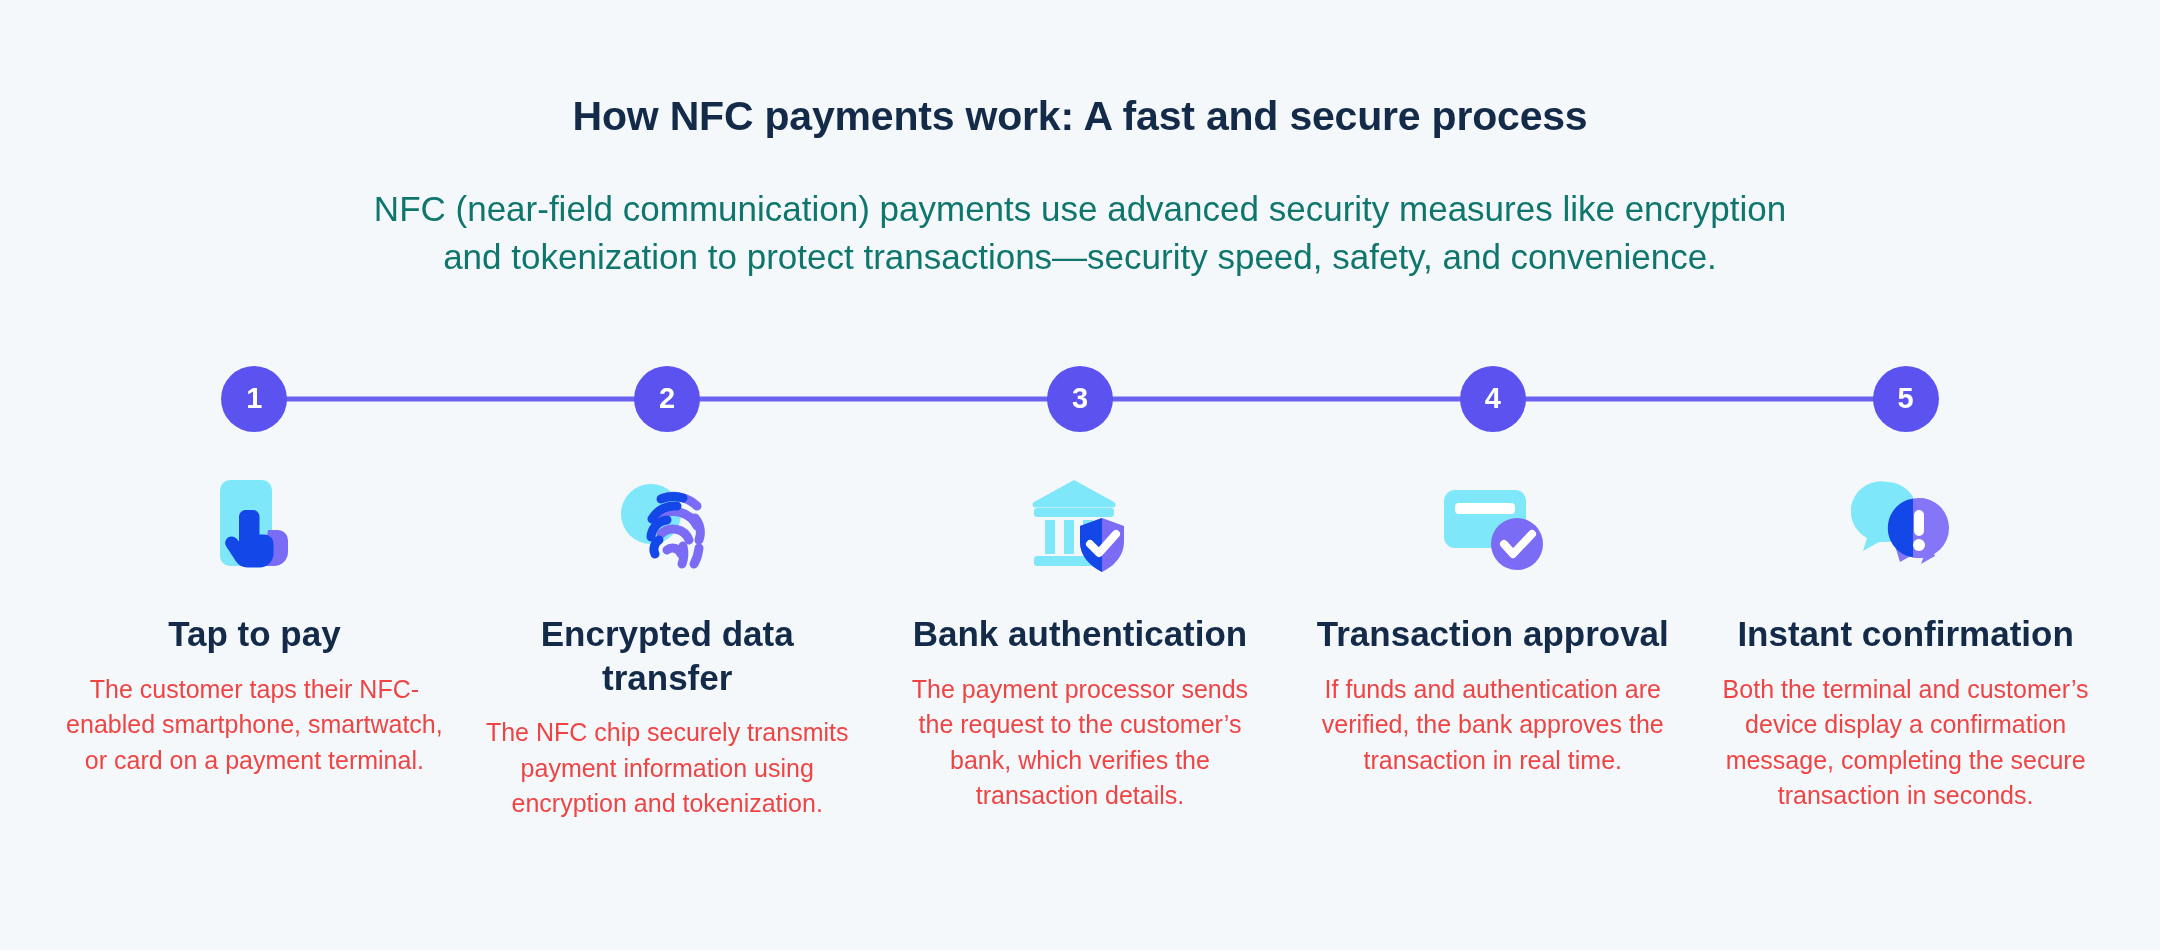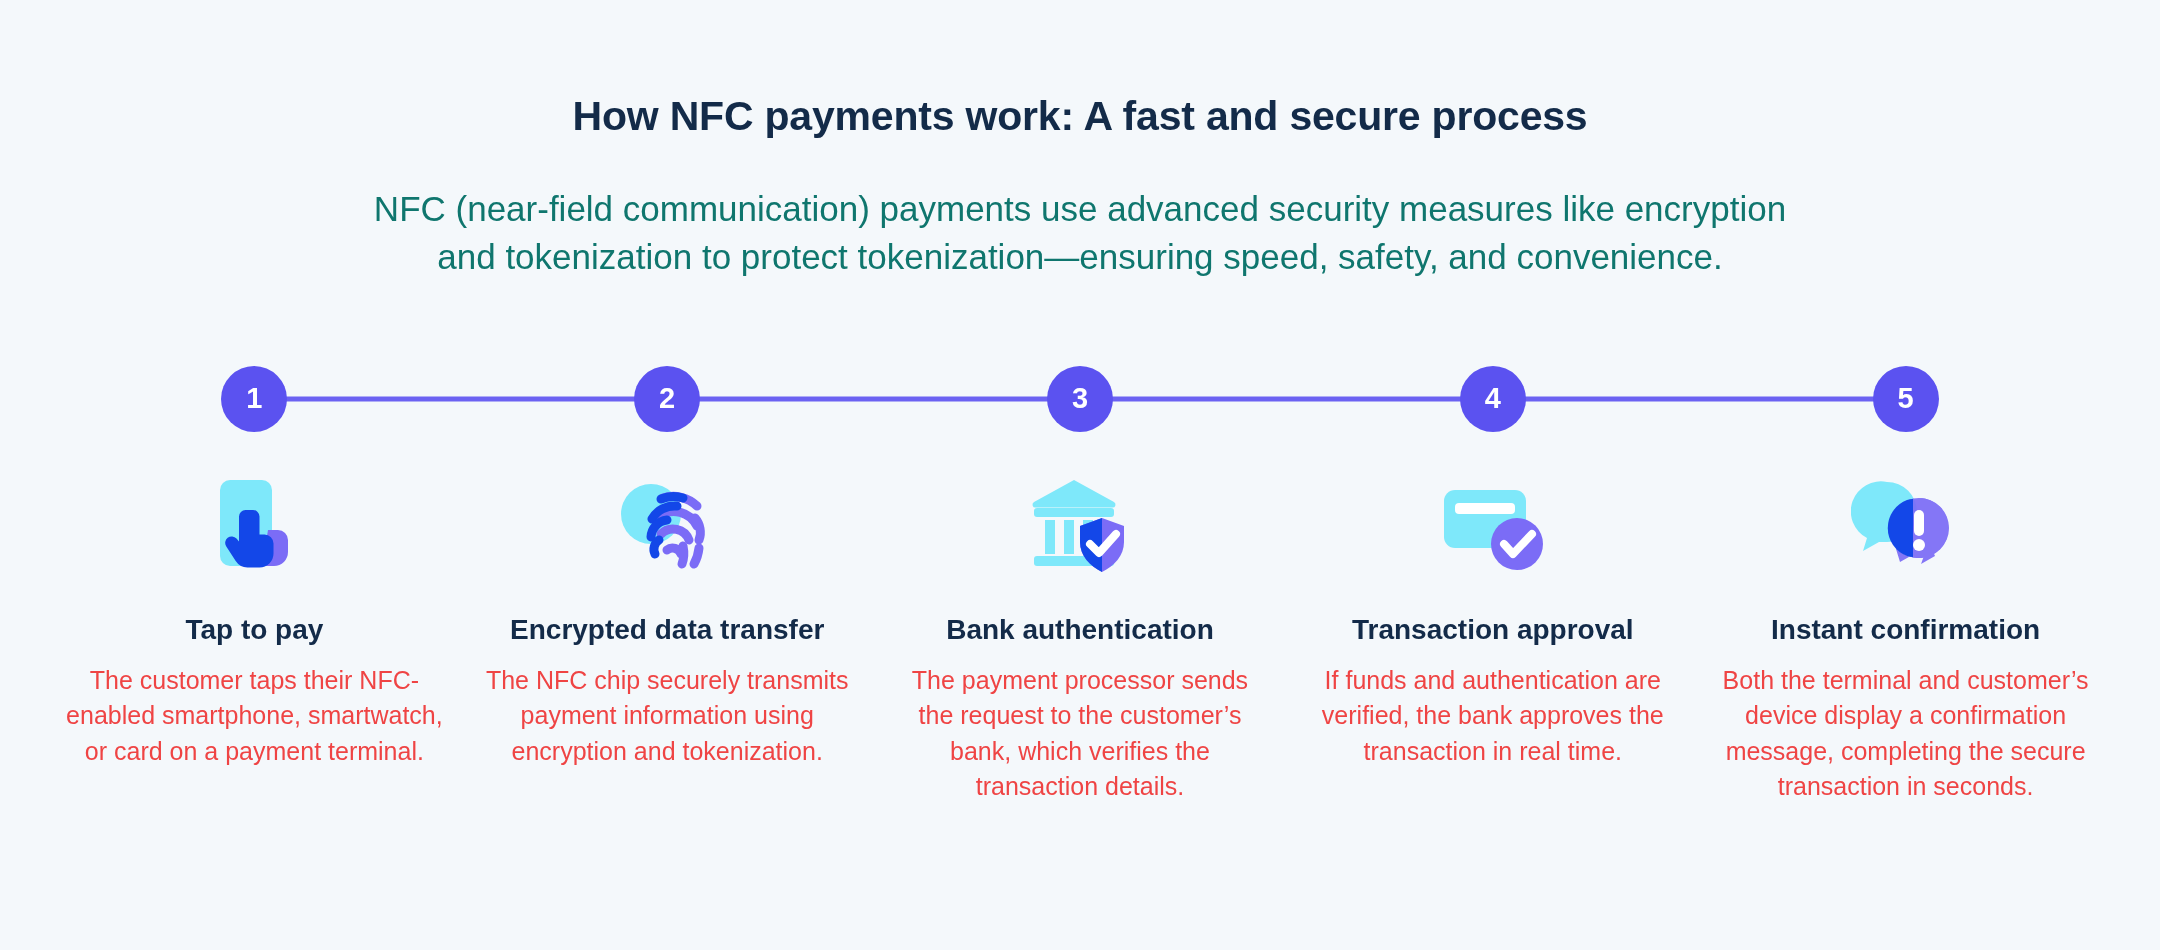--- a/index.html
+++ b/index.html
@@ -119,21 +119,21 @@
 
   
   .caption {
     margin-top: 34px;
     text-align: center;
     width: 100%;
     padding: 0 18px;
   }
 
   .step-title {
-    font-size: 28px;
+    font-size: 35px;
     font-weight: 700;
     color: #132b49;
     line-height: 1.25;
   }
 
   .step-desc {
     margin-top: 16px;
     font-size: 25px;
     font-weight: 400;
     line-height: 1.42;
@@ -145,21 +145,21 @@
 </style>
 </head>
 <body>
 
 <div class="infographic">
 
   <div class="header">
     <h1 class="title">How NFC payments work: A fast and secure process</h1>
     <p class="subtitle">
       <span class="line">NFC (near-field communication) payments use advanced security measures like encryption</span>
-      <span class="line">and tokenization to protect tokenization—ensuring speed, safety, and convenience.</span>
+      <span class="line">and tokenization to protect transactions—security speed, safety, and convenience.</span>
     </p>
   </div>
 
   <div class="steps">
 
     <div class="step">
       <div class="marker-row">
         <div class="connector"></div>
         <div class="marker">1</div>
       </div>

